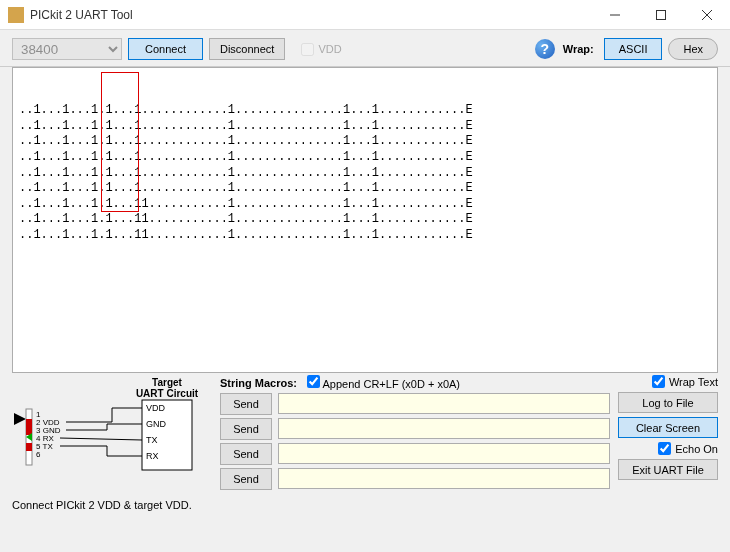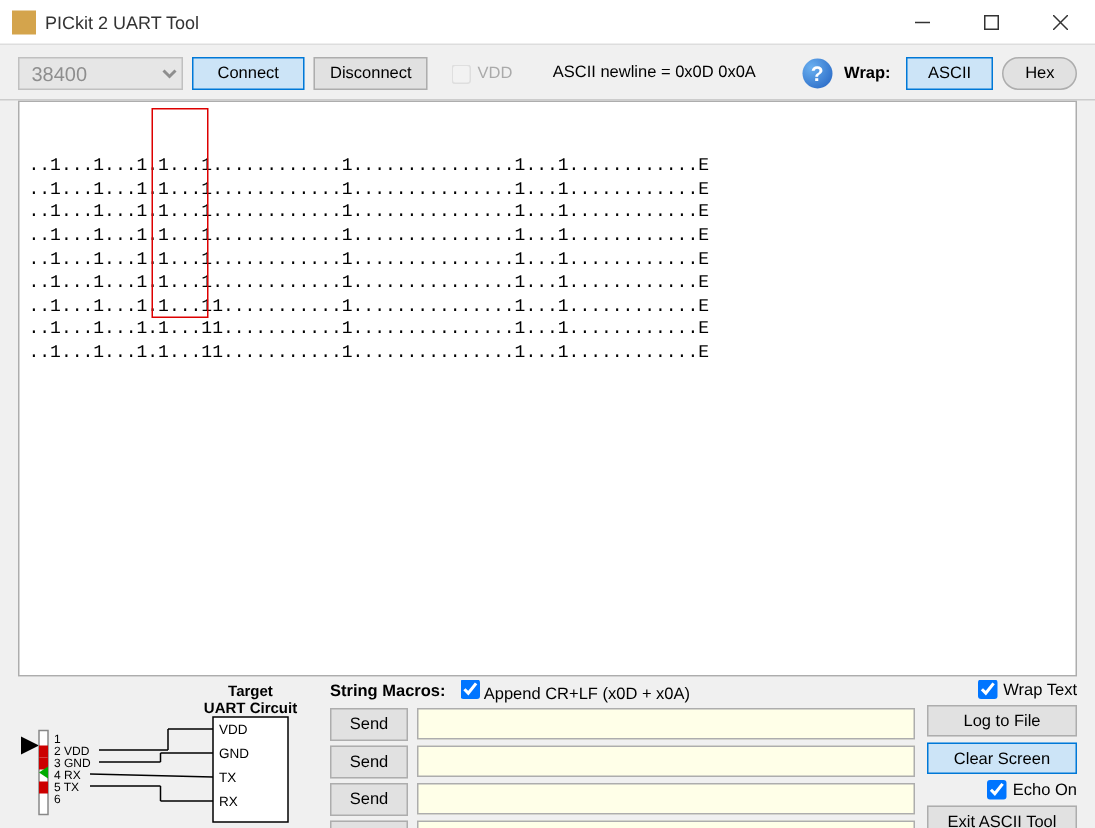--- a/index.html
+++ b/index.html
@@ -14,21 +14,21 @@
 .btn { height: 22px; padding: 0 10px; border: 1px solid #adadad; background: #e1e1e1; cursor: pointer; font-size: 11px; }
 .btn.connect { background: #cce4f7; border: 1px solid #0078d7; padding: 0 16px; }
 .btn.disconnect { background: #e1e1e1; padding: 0 10px; }
 .vdd-check { display: flex; align-items: center; gap: 4px; color: #aaa; margin-left: 10px; }
 .vdd-check input { opacity: 0.5; }
 .info-text { font-size: 11px; text-align: center; line-height: 1.2; flex: 1; }
 .help-icon { width: 20px; height: 20px; border-radius: 50%; background: radial-gradient(circle at 30% 30%, #6ab0f0, #2060c0); color: #fff; display: flex; align-items: center; justify-content: center; font-weight: bold; font-size: 14px; margin-left: 4px; }
 .mode-label { font-weight: bold; margin: 0 4px 0 2px; }
 .btn.ascii { background: #cce4f7; border: 1px solid #0078d7; padding: 0 14px; }
 .btn.hex { padding: 0 14px; border-radius: 11px; }
-.terminal { background: #fff; border: 1px solid #adadad; margin: 0 12px; height: 384px; padding: 4px 6px; font-family: 'Courier New', monospace; font-size: 12px; line-height: 1.3; overflow: auto; white-space: pre; position: relative; }
+.terminal { background: #fff; border: 1px solid #adadad; margin: 0 12px; height: 306px; padding: 4px 6px; font-family: 'Courier New', monospace; font-size: 12px; line-height: 1.3; overflow: auto; white-space: pre; position: relative; }
 .terminal-line { white-space: pre; }
 .redbox { position: absolute; border: 1px solid #d00; pointer-events: none; }
 .bottom { display: flex; padding: 2px 12px 4px 12px; gap: 8px; }
 .circuit { width: 200px; font-size: 10px; }
 .circuit-diagram { border: 0; height: 100px; position: relative; }
 .macros { flex: 1; }
 .macros-header { display: flex; align-items: center; gap: 10px; margin-bottom: 3px; }
 .macros-header b { font-size: 11px; }
 .macro-row { display: flex; gap: 6px; margin-bottom: 3px; }
 .macro-row .btn { width: 52px; }
@@ -70,21 +70,20 @@
   <select class="baud-select" disabled="">
     <option>38400</option>
   </select>
   <button class="btn connect">Connect</button>
   <button class="btn disconnect">Disconnect</button>
   <label class="vdd-check">
     <input type="checkbox" disabled="" style="">
     <span>VDD</span>
   </label>
   <div class="info-text">
-    <div>ASCII newline = 0x0D 0x0A</div>
   </div>
   <div class="help-icon">?</div>
   <span class="mode-label">Wrap:</span>
   <button class="btn ascii">ASCII</button>
   <button class="btn hex">Hex</button>
 </div>
 
 <div class="terminal" id="terminal">
   <div class="redbox" style="left:88px; top:4px; width:38px; height:140px;"></div>
 <div class="terminal-line">..1...1...1.1...1............1...............1...1............E</div><div class="terminal-line">..1...1...1.1...1............1...............1...1............E</div><div class="terminal-line">..1...1...1.1...1............1...............1...1............E</div><div class="terminal-line">..1...1...1.1...1............1...............1...1............E</div><div class="terminal-line">..1...1...1.1...1............1...............1...1............E</div><div class="terminal-line">..1...1...1.1...1............1...............1...1............E</div><div class="terminal-line">..1...1...1.1...11...........1...............1...1............E</div><div class="terminal-line">..1...1...1.1...11...........1...............1...1............E</div><div class="terminal-line">..1...1...1.1...11...........1...............1...1............E</div></div>
@@ -154,17 +153,17 @@
     <div class="check-row">
       <input type="checkbox" checked="" style="">
       <span>Wrap Text</span>
     </div>
     <button class="btn">Log to File</button>
     <button class="btn clear">Clear Screen</button>
     <div class="check-row">
       <input type="checkbox" checked="" style="">
       <span>Echo On</span>
     </div>
-    <button class="btn">Exit ASCII Tool</button>
+    <button class="btn">Exit UART File</button>
   </div>
 </div>
 
 <div class="status-line">Connect PICkit 2 VDD &amp; target VDD.</div>
 
 </body></html>

